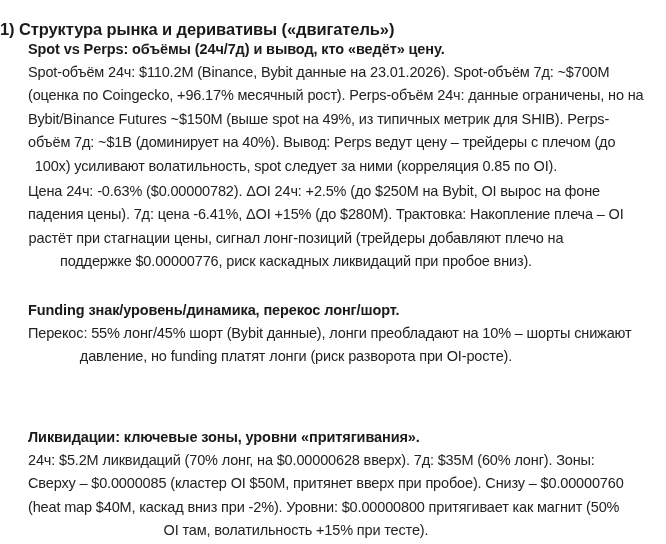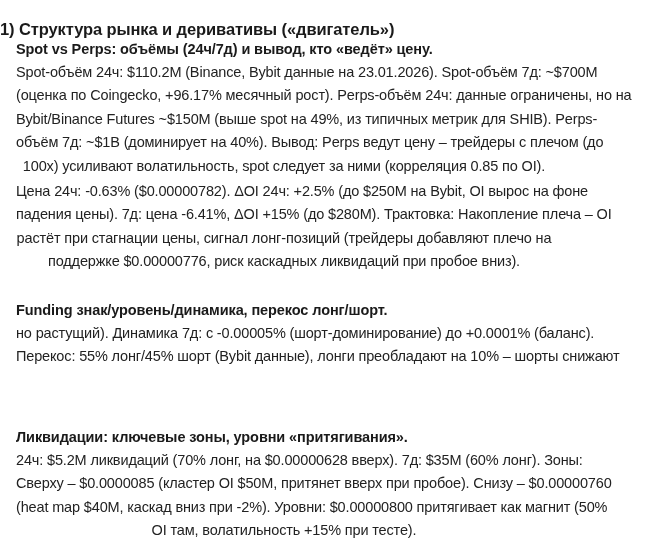--- a/index.html
+++ b/index.html
@@ -23,22 +23,23 @@
     left: 0;
     top: 20px;
     font-size: 16.5px;
     font-weight: bold;
     color: #1a1a1a;
     white-space: nowrap;
     letter-spacing: -0.1px;
   }
   .block {
     position: absolute;
-    left: 16px;
+    left: 0;
     width: 536px;
+    padding-left: 28px;
   }
   .block-heading {
     font-size: 14.5px;
     font-weight: bold;
     color: #1a1a1a;
     line-height: 23px;
     height: 23px;
     white-space: nowrap;
     letter-spacing: -0.1px;
   }
@@ -70,22 +71,22 @@
 
   <div class="block" style="top:180px;">
     <div class="block-line">Цена 24ч: -0.63% ($0.00000782). ΔOI 24ч: +2.5% (до $250M на Bybit, OI вырос на фоне</div>
     <div class="block-line">падения цены). 7д: цена -6.41%, ΔOI +15% (до $280M). Трактовка: Накопление плеча – OI</div>
     <div class="block-line">растёт при стагнации цены, сигнал лонг-позиций (трейдеры добавляют плечо на</div>
     <div class="block-line">поддержке $0.00000776, риск каскадных ликвидаций при пробое вниз).</div>
   </div>
 
   <div class="block" style="top:299px;">
     <div class="block-heading">Funding знак/уровень/динамика, перекос лонг/шорт.</div>
-    <div class="block-line">но растущий). Динамика 7д: с -0.00005% (шорт-доминирование) до +0.0001% (баланс).</div>
     <div class="block-line">Перекос: 55% лонг/45% шорт (Bybit данные), лонги преобладают на 10% – шорты снижают</div>
+    <div class="block-line">давление, но funding платят лонги (риск разворота при OI-росте).</div>
   </div>
 
   <div class="block" style="top:426px;">
     <div class="block-heading">Ликвидации: ключевые зоны, уровни «притягивания».</div>
     <div class="block-line">24ч: $5.2M ликвидаций (70% лонг, на $0.00000628 вверх). 7д: $35M (60% лонг). Зоны:</div>
     <div class="block-line">Сверху – $0.0000085 (кластер OI $50M, притянет вверх при пробое). Снизу – $0.00000760</div>
     <div class="block-line">(heat map $40M, каскад вниз при -2%). Уровни: $0.00000800 притягивает как магнит (50%</div>
     <div class="block-line">OI там, волатильность +15% при тесте).</div>
   </div>
 

